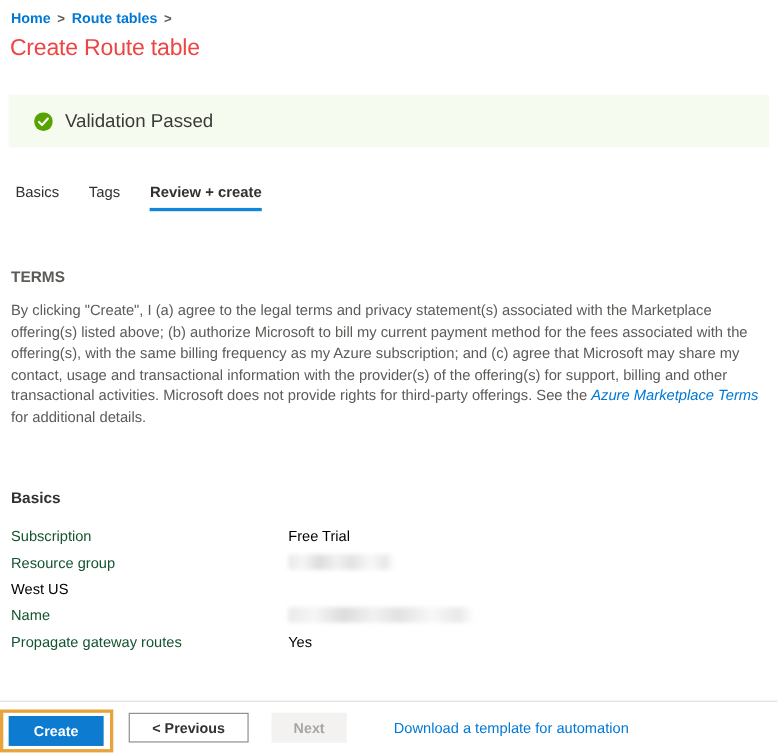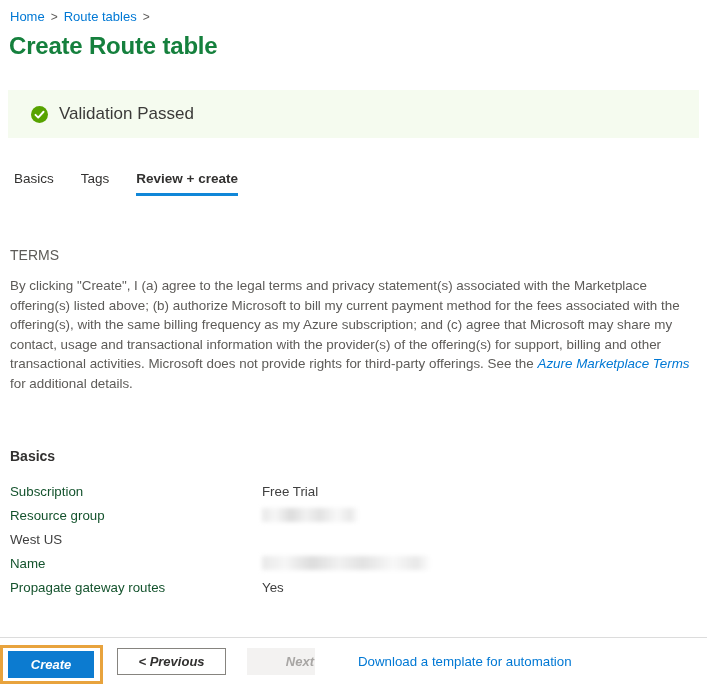--- a/index.html
+++ b/index.html
@@ -4,74 +4,74 @@
 <style>
   * { margin:0; padding:0; box-sizing:border-box; }
   html,body { background:#fff; }
   body {
     width:707px; height:685px;
     position:relative; overflow:hidden;
     font-family:"Liberation Sans", sans-serif;
     color:#323130;
   }
   
-  .breadcrumb { padding:9px 0 0 10px; font-size:13px; display:flex; align-items:center; gap:6px; }
+  .breadcrumb { padding:9px 0 0 10px; font-size:13px; display:flex; align-items:center; gap:6px;font-weight:bold; }
   .breadcrumb a { color:#0078d4; text-decoration:none; cursor:pointer; }
   .crumb-sep { color:#605e5c; font-size:12px; }
   
-  .page-title { margin:8px 0 0 9px; font-size:24px; font-weight:700; color:#15803d; letter-spacing:-0.2px; }
+  .page-title { margin:8px 0 0 9px; font-size:21px; font-weight:400; color:#ef4444; letter-spacing:-0.2px; }
   
   .banner {
     margin:30px 8px 0 8px; height:48px;
     background:#f5fbef;
     display:flex; align-items:center; padding-left:23px; gap:11px;
   }
   .check-icon { width:17px; height:17px; flex:0 0 auto; display:block; }
   .banner-text { font-size:17px; color:#3b3a39; }
   
   .tabs { margin:33px 0 0 14px; display:flex; gap:27px; font-size:13.5px; }
   .tab { padding-bottom:7px; color:#323130; cursor:pointer; border-bottom:3px solid transparent; }
   .tab.active { font-weight:700; border-bottom-color:#1087d8;text-align:right; }
   
-  .terms-heading { margin:51px 0 0 10px; font-size:14px; color:#5d5b58; font-weight:400; }
+  .terms-heading { margin:51px 0 0 10px; font-size:14px; color:#5d5b58; font-weight:700; }
   .terms-body {
     margin:13px 10px 0 10px; max-width:688px;
     font-size:13.4px; line-height:19.5px; color:#5d5b58;
   }
   .terms-body a { color:#0078d4; text-decoration:none; cursor:pointer;font-style:italic; }
   
   .section-heading { margin:55px 0 0 10px; font-size:14px; font-weight:700; color:#323130; }
   .fields { margin:15px 0 0 10px; }
   .field-row { display:flex; align-items:center; height:24px; font-size:13.3px; }
   .field-label { width:252px; color:#14532d; }
-  .field-value { color:#404040; }
+  .field-value { color:#000000; }
   .redact {
     height:14px; border-radius:1px; filter:blur(2px);
     background:linear-gradient(90deg,#e9e9e9 0%,#f6f6f6 14%,#dcdcdc 30%,#f1f1f1 46%,#e2e2e2 60%,#f8f8f8 78%,#e8e8e8 92%,#fdfdfd 100%);
   }
   .redact.short { width:96px; }
   .redact.long  { width:168px; }
   
   .footer {
     position:absolute; left:0; right:0; bottom:0; height:48px;
     border-top:1px solid #dcdcdc; background:#fff;
     display:flex; align-items:center;
   }
   .highlight-box {
     border:3px solid #e8a33d; padding:3px 6px 3px 5px;
     display:inline-flex; position:relative; top:3px;
   }
   .btn {
     font-family:"Liberation Sans", sans-serif;
     font-size:13px; font-weight:600; cursor:pointer;
-    padding:5px 0; text-align:center;font-style:italic;
+    padding:5px 12px; text-align:center;
   }
   .btn-create { width:86px; background:#0c7bd0; border:1px solid #0c7bd0; color:#fff; }
   .btn-previous { width:109px; margin-left:14px; background:#fff; border:1px solid #86847f; color:#323130; }
-  .btn-next { width:68px; margin-left:21px; background:#f3f2f1; border:1px solid #f3f2f1; color:#a8a6a4; cursor:default;text-align:right; }
+  .btn-next { width:68px; margin-left:21px; background:#f3f2f1; border:1px solid #f3f2f1; color:#a8a6a4; cursor:default; }
   .footer-link { margin-left:43px; font-size:13.3px; color:#0078d4; text-decoration:none; cursor:pointer; }
 </style>
 </head>
 <body>
 
 <div class="breadcrumb">
   <a>Home</a>
   <span class="crumb-sep">&gt;</span>
   <a>Route tables</a>
   <span class="crumb-sep">&gt;</span>

